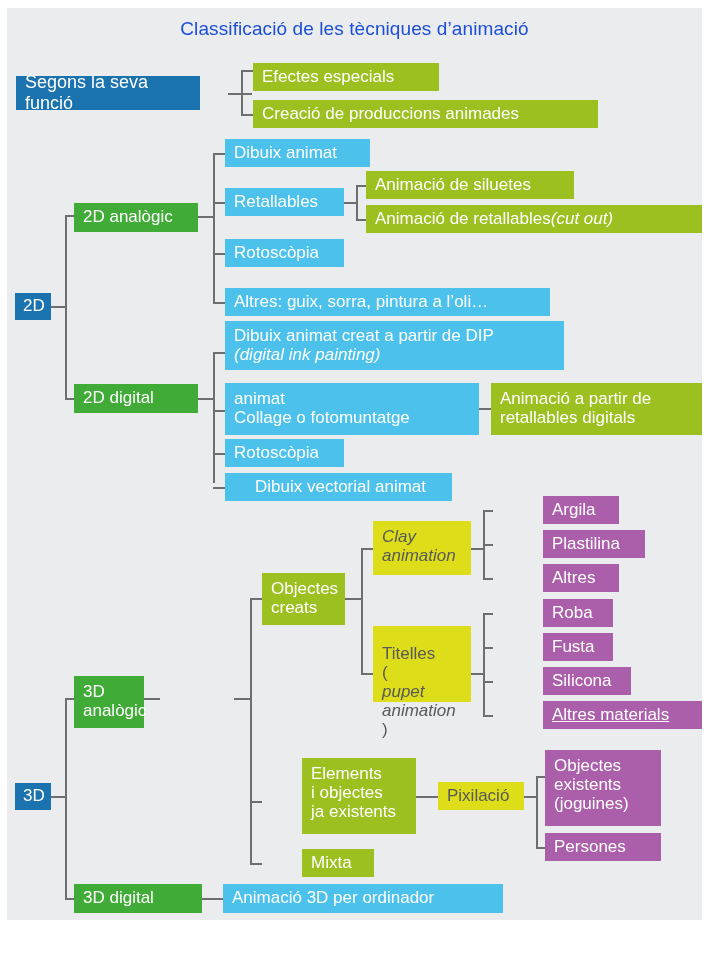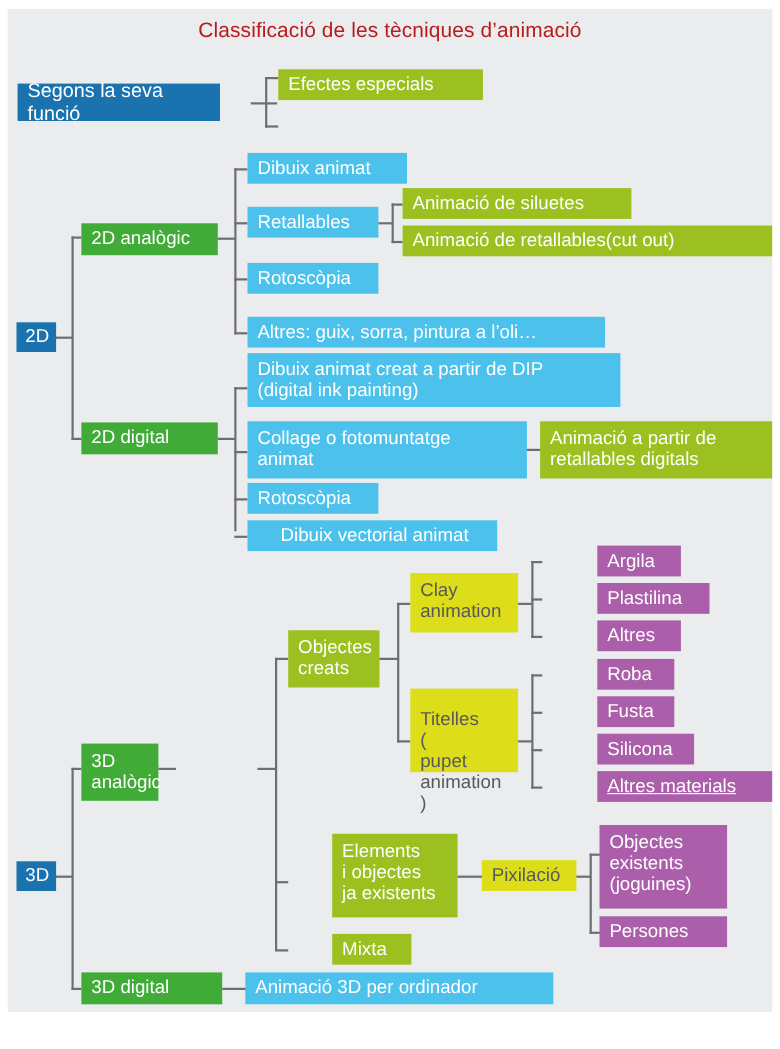--- a/index.html
+++ b/index.html
@@ -1,30 +1,30 @@
 <!DOCTYPE html>
 <html><head>
 <meta charset="utf-8">
 <style>
   html,body{margin:0;padding:0;background:#ffffff;}
   body{font-family:"Liberation Sans","DejaVu Sans",sans-serif;}
   #root{position:relative;width:709px;height:954px;background:#ffffff;overflow:hidden;}
   #canvas{position:absolute;left:7px;top:8px;width:695px;height:912px;background:#eaecee;}
   .title{position:absolute;left:0;top:10px;width:695px;text-align:center;
-         font-size:19px;color:#b91c1c;letter-spacing:.1px;}
+         font-size:19px;color:#1d4ed8;letter-spacing:.1px;}
   .node{position:absolute;box-sizing:border-box;display:flex;align-items:center;
         color:#ffffff;line-height:1.12;padding:3px 7px 4px 9px;}
   .node span{display:block;}
   .blue{background:#1a72ae;}
   .green{background:#41ab38;}
   .olive{background:#9cc01f;}
   .sky{background:#4cc1ec;}
   .yellow{background:#dedd1a;color:#58595b;}
   .purple{background:#ab5faa;}
-  .it{}
+  .it{font-style:italic;}
   .ln{position:absolute;background:#6d6e71;}
   .h{height:2px;}
   .v{width:2px;}
 </style>
 </head>
 <body>
 
 <div id="root">
   <div id="canvas">
 
@@ -34,20 +34,23 @@
     <div class="ln v" style="left:234px;top:62px;height:46px;"></div>
     <div class="ln h" style="left:234px;top:62px;width:12px;"></div>
     <div class="ln h" style="left:234px;top:106px;width:12px;"></div>
 
     <div class="node blue" style="left:9px;top:68px;width:184px;height:34px;font-size:18px;">
       <span>Segons la seva funció</span>
     </div>
     <div class="node olive" style="left:246px;top:55px;width:186px;height:28px;font-size:17px;">
       <span>Efectes especials</span>
     </div>
+    <div class="node olive" style="left:246px;top:92px;width:345px;height:28px;font-size:17px;">
+      <span>Creació de produccions animades</span>
+    </div>
 
     <div class="ln h" style="left:43px;top:298px;width:16px;"></div>
     <div class="ln v" style="left:58px;top:207px;height:185px;"></div>
     <div class="ln h" style="left:58px;top:207px;width:9px;"></div>
     <div class="ln h" style="left:58px;top:390px;width:9px;"></div>
 
     <div class="node blue" style="left:8px;top:285px;width:36px;height:27px;font-size:17px;padding-left:8px;">
       <span>2D</span>
     </div>
 
@@ -96,22 +99,22 @@
     <div class="ln h" style="left:206px;top:344px;width:12px;"></div>
     <div class="ln h" style="left:206px;top:402px;width:12px;"></div>
     <div class="ln h" style="left:206px;top:445px;width:12px;"></div>
     <div class="ln h" style="left:206px;top:479px;width:12px;"></div>
 
     <div class="node sky" style="left:218px;top:313px;width:339px;height:49px;font-size:17px;display:block;padding-top:5px;">
       <span>Dibuix animat creat a partir de DIP</span>
       <span class="it">(digital ink painting)</span>
     </div>
     <div class="node sky" style="left:218px;top:375px;width:254px;height:52px;font-size:17px;display:block;padding-top:6px;">
+      <span>animat</span>
       <span>Collage o fotomuntatge</span>
-      <span>animat</span>
     </div>
     <div class="node sky" style="left:218px;top:431px;width:119px;height:28px;font-size:17px;">
       <span>Rotoscòpia</span>
     </div>
     <div class="node sky" style="left:218px;top:465px;width:227px;height:28px;font-size:17px;padding-left:30px;">
       <span>Dibuix vectorial animat</span>
     </div>
 
     <div class="ln h" style="left:472px;top:400px;width:20px;"></div>
     <div class="node olive" style="left:484px;top:375px;width:211px;height:52px;font-size:17px;display:block;padding-top:6px;">

